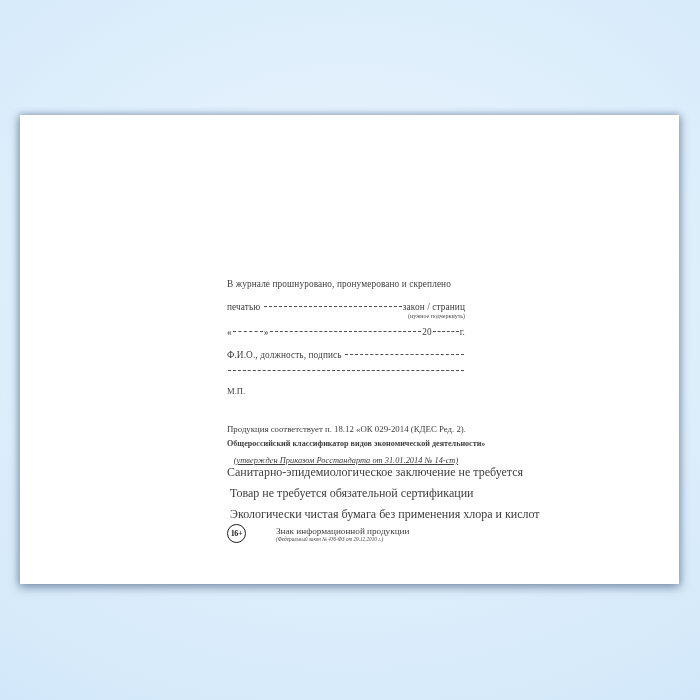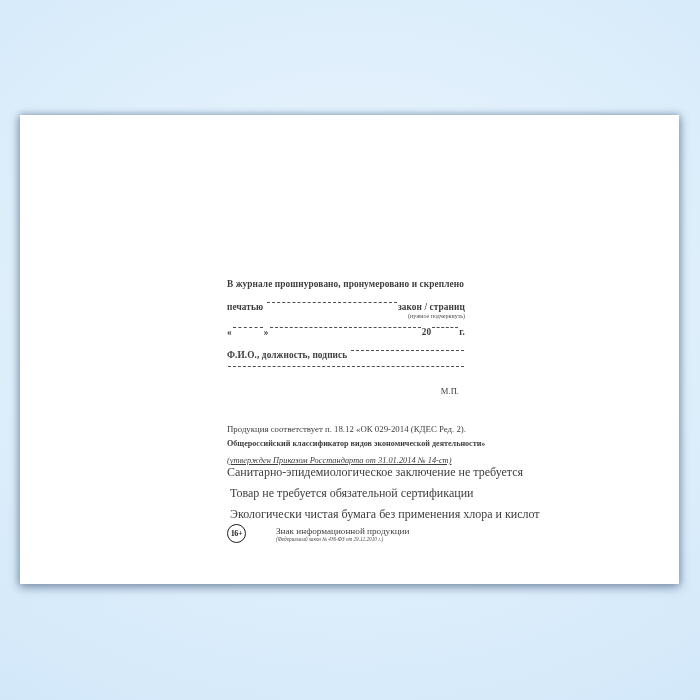--- a/index.html
+++ b/index.html
@@ -34,47 +34,46 @@
     position: absolute;
     left: 207px;
     top: 159px;
     width: 238px;
     color: #3d3d3d;
   }
   .abs { position: absolute; left: 0; right: 0; }
 
   .strongline {
     font-size: 9.3px;
-    font-weight: 700;
+    font-weight: 400;
     letter-spacing: 0.1px;
     white-space: nowrap;
   }
-  .row { display: flex; align-items: flex-start; }
+  .row { display: flex; align-items: center; }
   .row > span { white-space: pre; }
   .fill {
     flex: 1 1 auto;
     border-bottom: 1px dashed #4f4f4f;
     margin: 0 1px 2px 1px;
   }
   .fill.w30 { flex: 0 0 30px; }
   .fill.w26 { flex: 0 0 26px; }
 
   .note {
     font-size: 6px;
     color: #4a4a4a;
     text-align: right;
     font-weight: 400;
   }
   .mp {
     font-size: 8.6px;
     font-weight: 500;
-    text-align: right;
     padding-right: 6px;
   }
-  .para { font-weight: 400; }
+  .para { font-weight: 400; text-align: center; }
   .para .p1 { font-size: 8.8px; white-space: nowrap; }
   .para .p2 { font-size: 8.1px; white-space: nowrap; margin-top: 5px; font-weight: bold; }
   .para .p3 { font-size: 8.4px; font-style: italic; white-space: nowrap; margin-top: 8px; text-decoration: underline; }
 
   .statement {
     font-size: 12px;
     font-weight: 400;
     white-space: nowrap;
   }
   .indent1 { padding-left: 3px; }

